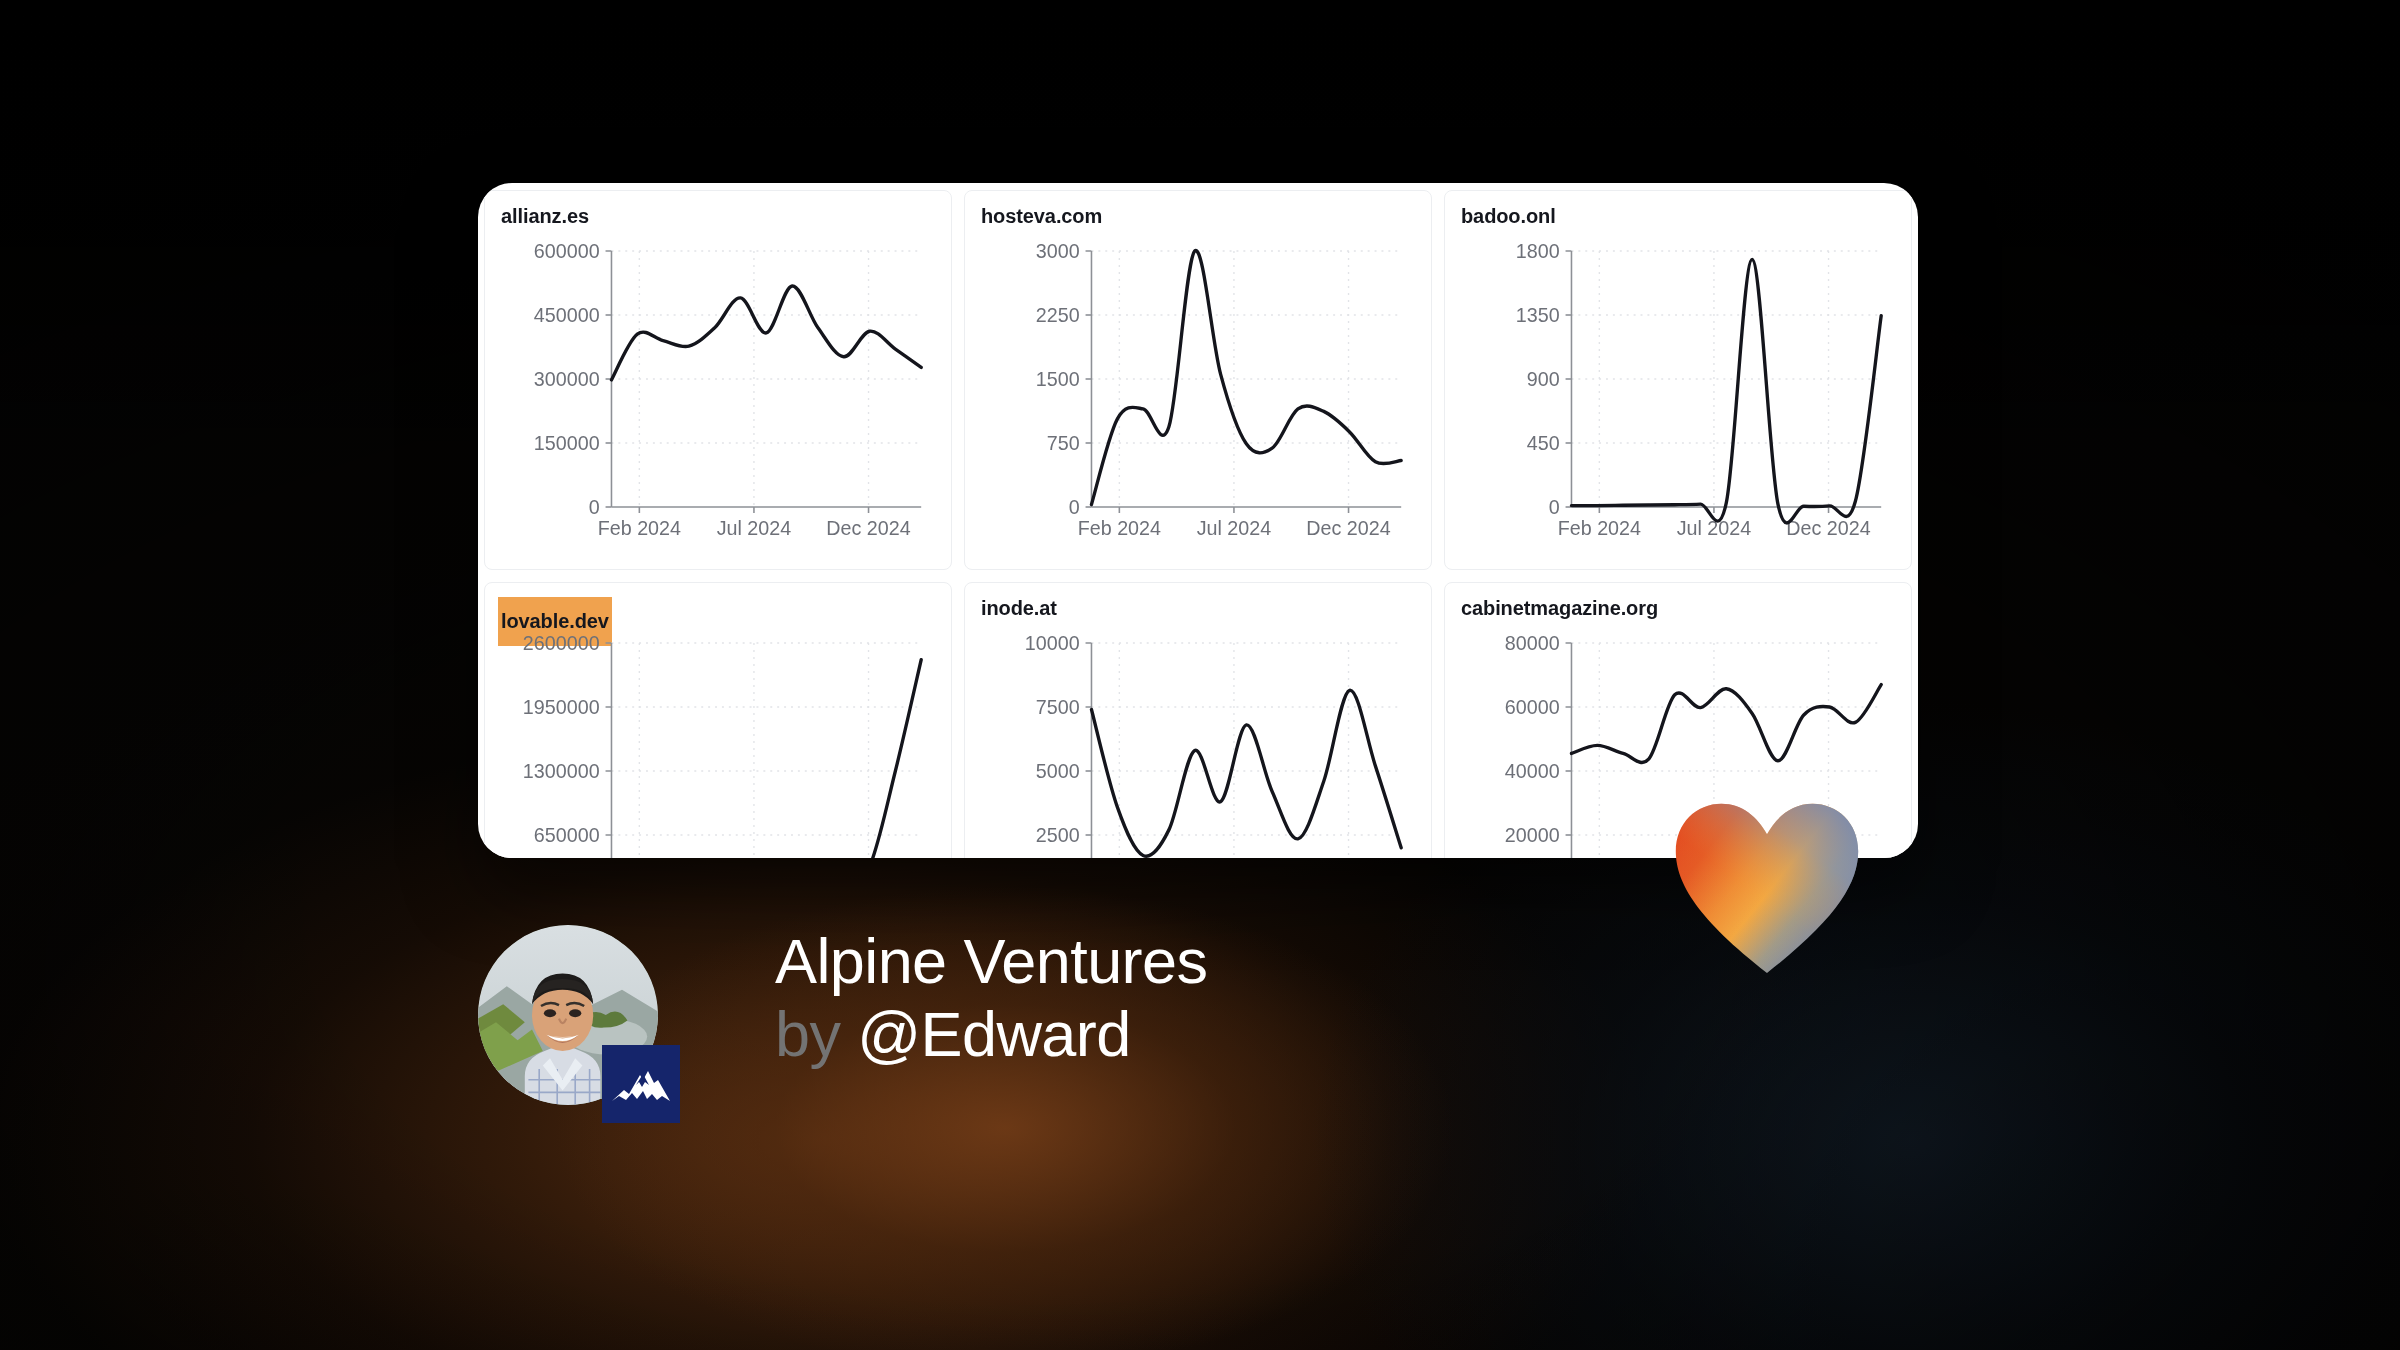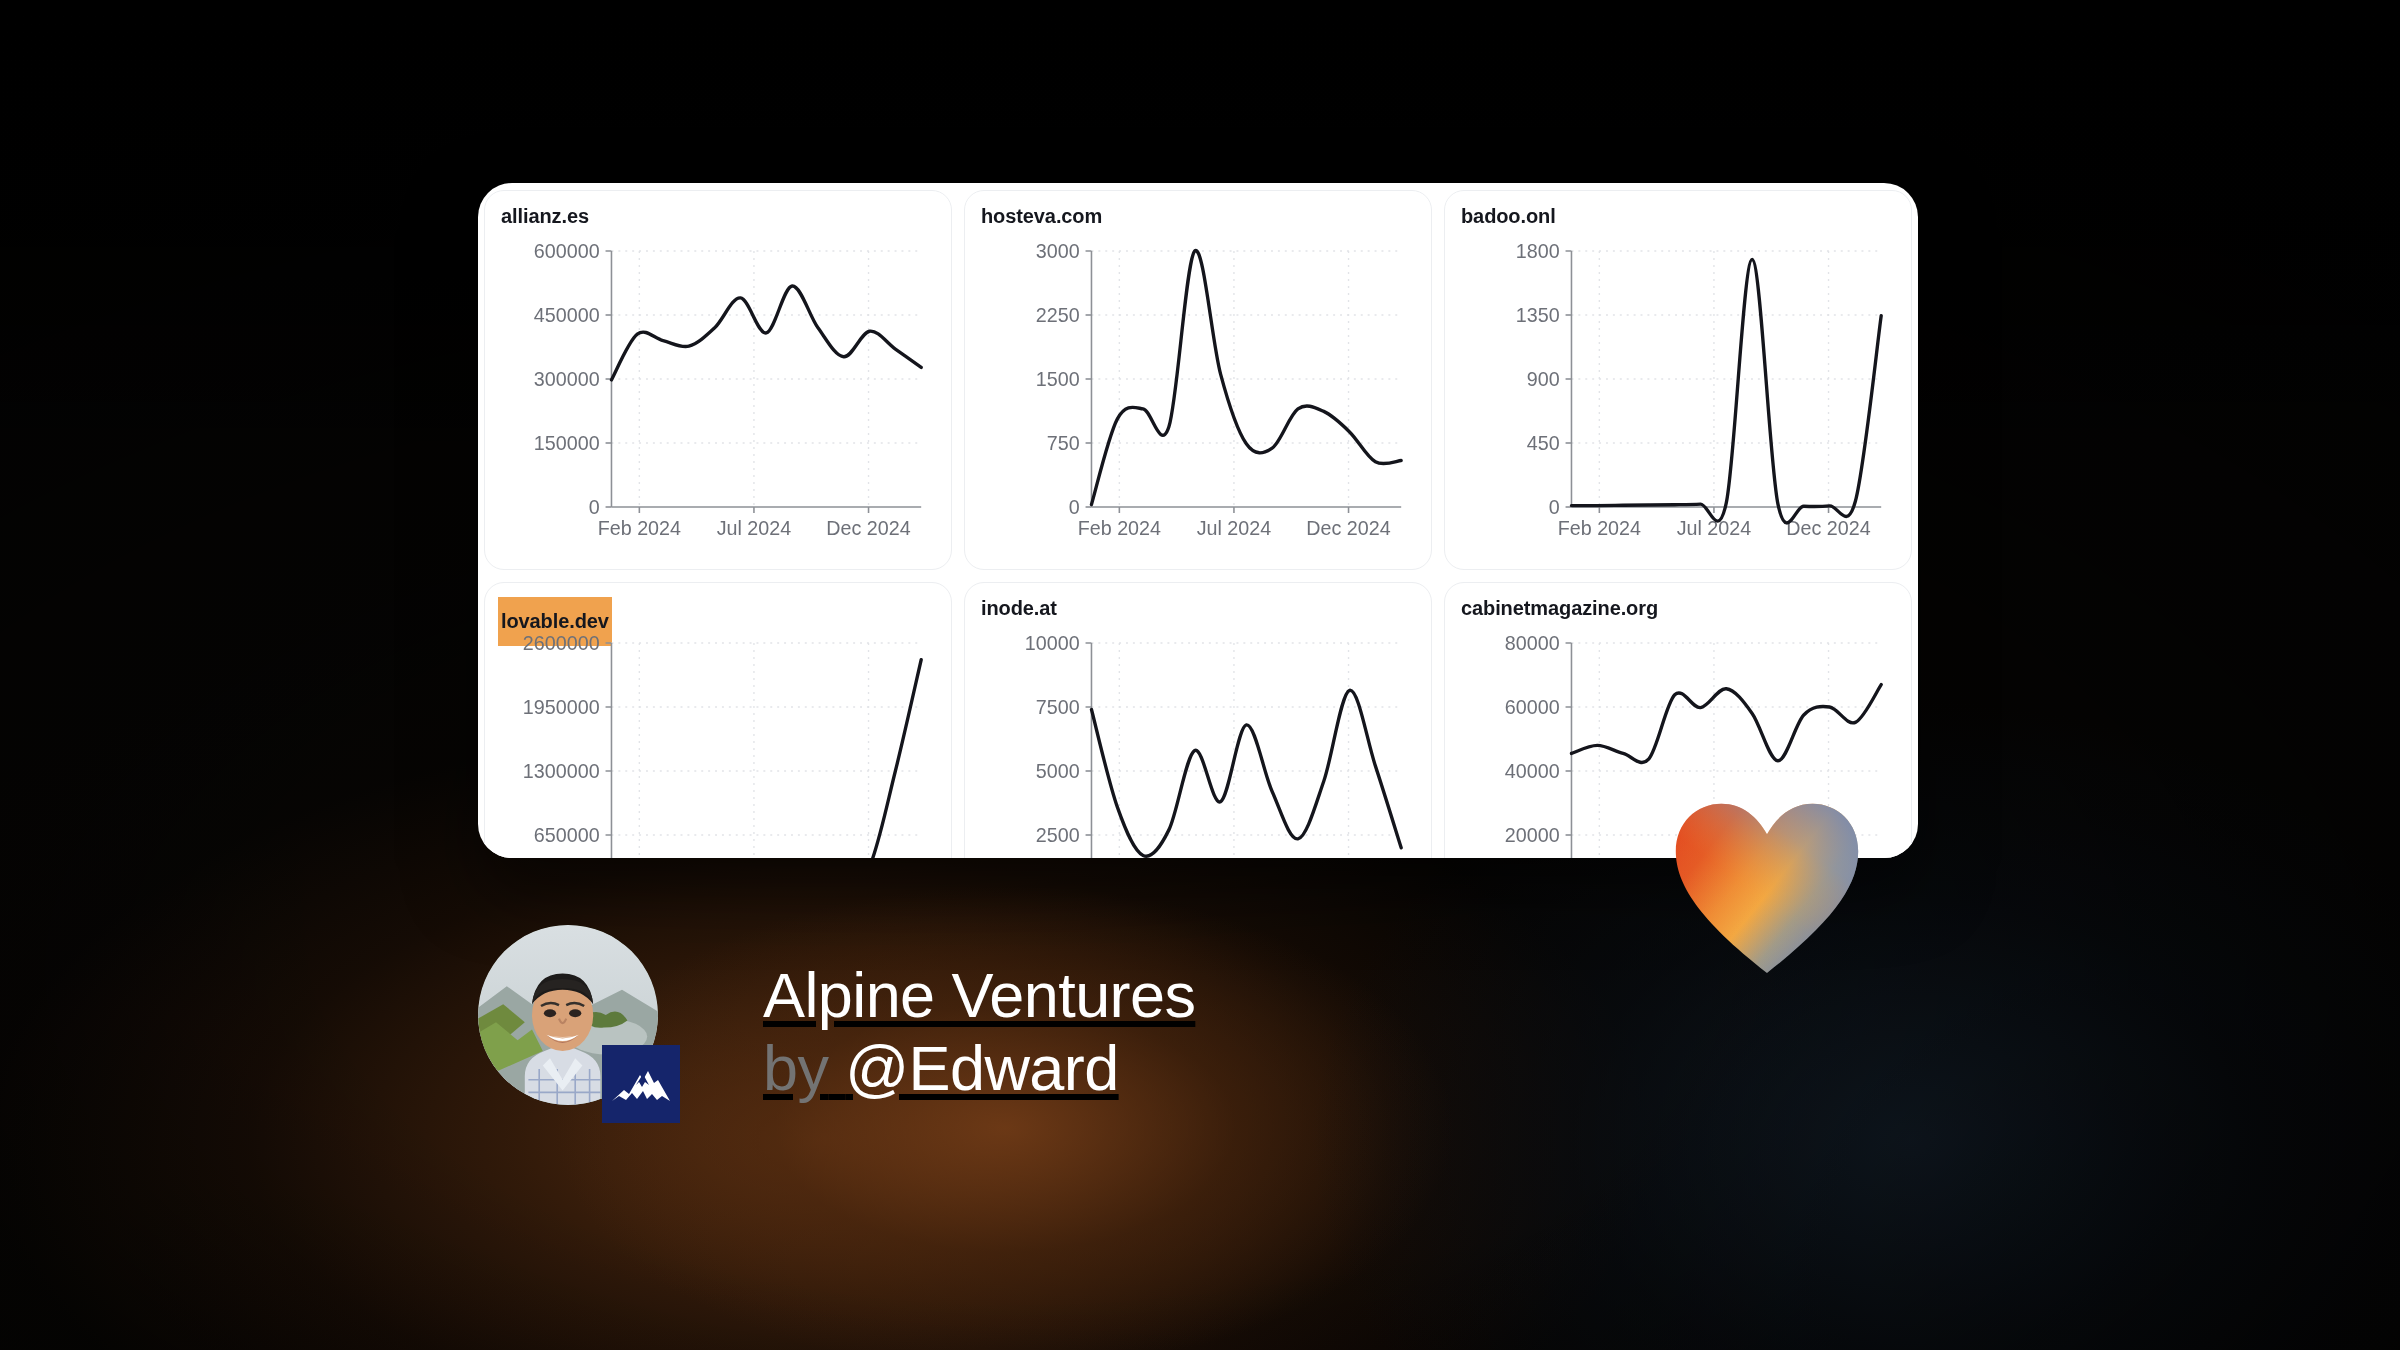--- a/index.html
+++ b/index.html
@@ -70,21 +70,21 @@
     width:1440px;
     padding:7px 6px 0 6px;
     display:grid;
     grid-template-columns:repeat(3, 1fr);
     grid-auto-rows:380px;
     gap:12px;
   }
   .card {
     background:#ffffff;
     border:1px solid #eceef1;
-    border-radius:20px;
+    border-radius:8px;
     padding:14px 16px 0 16px;
     position:relative;
     overflow:hidden;
   }
   .card-title {
     font-size:20px;
     font-weight:bold;
     color:#15171e;
     letter-spacing:-0.1px;
     line-height:1.15;
@@ -120,23 +120,22 @@
     position:absolute;
     left:1672px; top:800px;
     width:190px; height:176px;
   }
 
   
   #brand {
     position:absolute;
     left:478px; top:925px;
     display:flex;
-    align-items:flex-end;
-    gap:0px;
-    text-decoration:underline;
+    align-items:flex-start;
+    gap:12px;
   }
   #avatar-wrap {
     position:relative;
     width:180px; height:180px;
     flex:0 0 auto;
   }
   #avatar {
     width:180px; height:180px;
     border-radius:50%;
     overflow:hidden;

